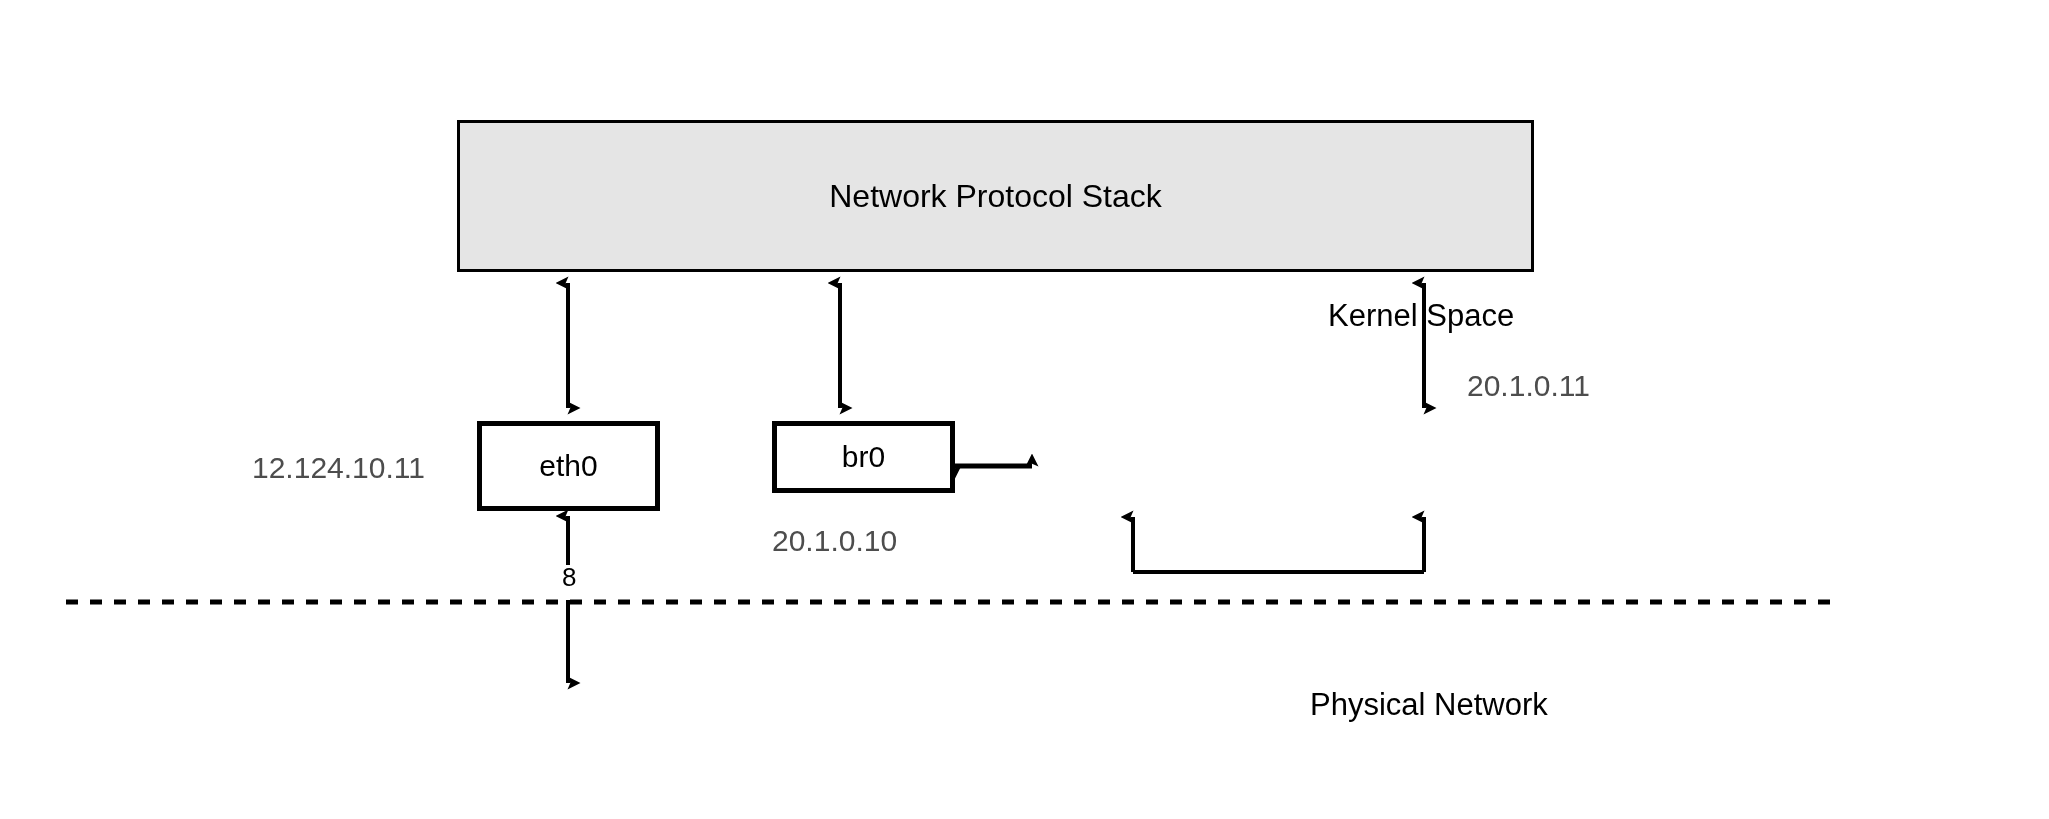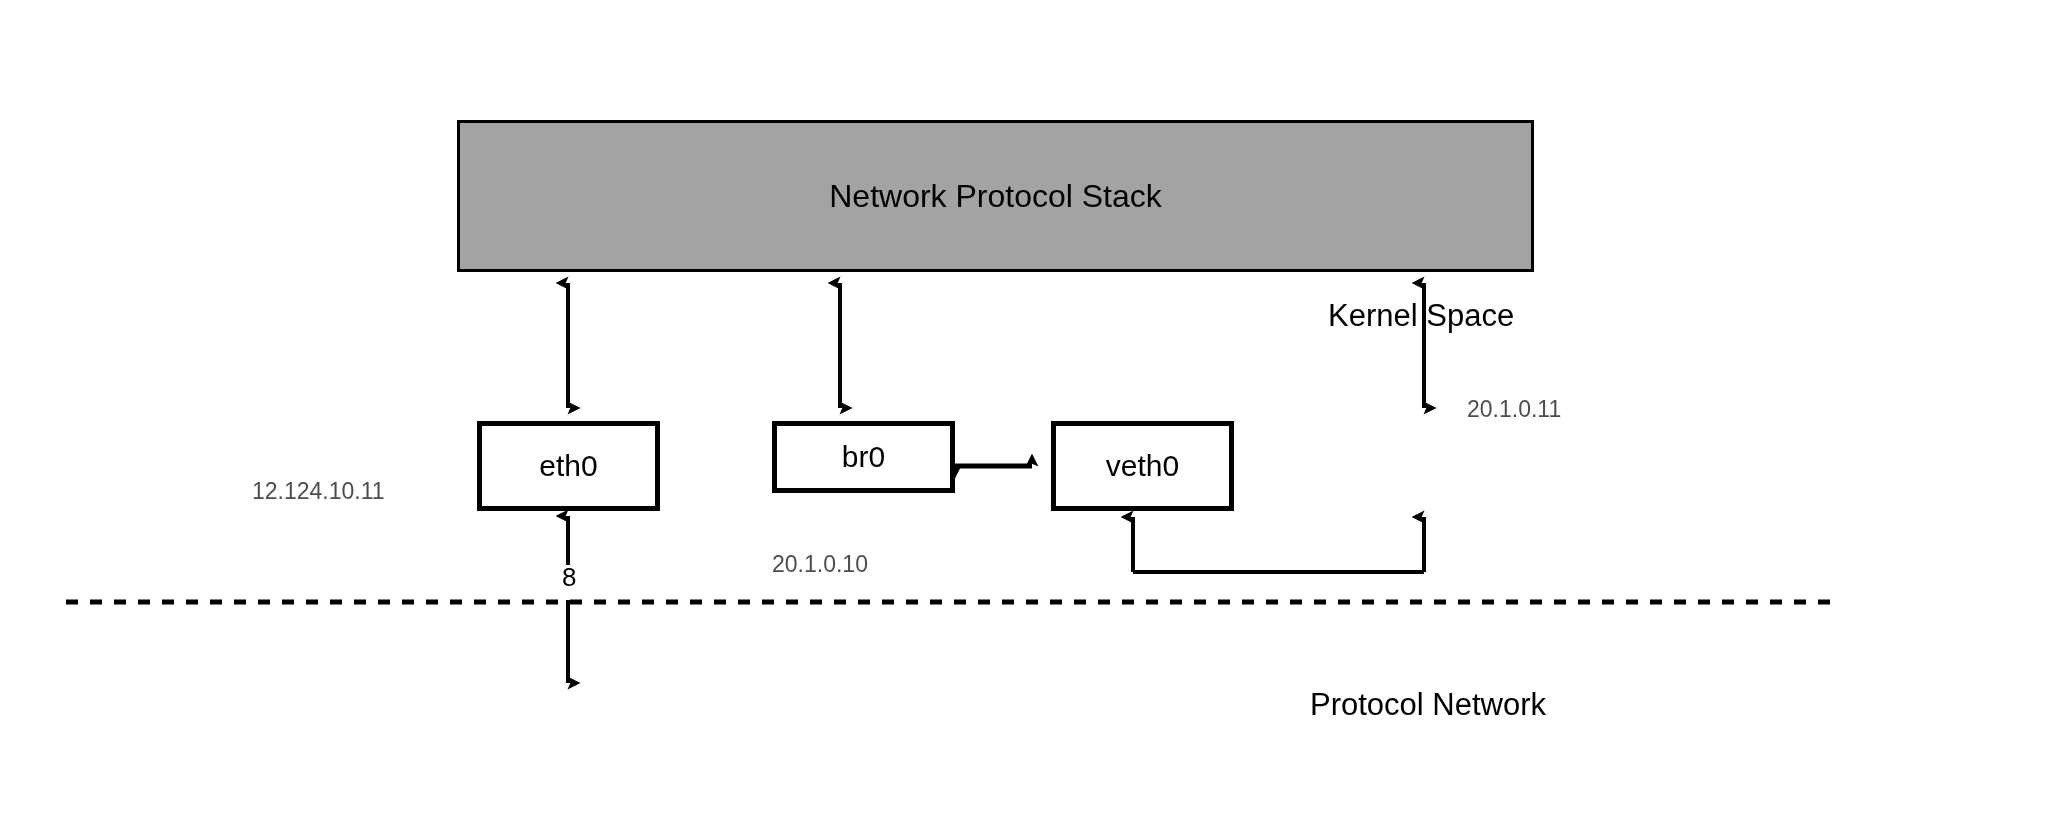--- a/index.html
+++ b/index.html
@@ -48,42 +48,41 @@
   .node-label {
     font-family: "Liberation Sans", sans-serif;
     font-size: 30px;
     color: #000000;
     line-height: 1;
     white-space: nowrap;
   }
   .stack-box {
     position: absolute;
     box-sizing: border-box;
-    background: #a3a3a3;
+    background: #e5e5e5;
     border: 3px solid #000000;
     display: flex;
     align-items: center;
     justify-content: center;
   }
   .stack-label {
     font-family: "Liberation Sans", sans-serif;
     font-size: 32px;
     color: #000000;
     white-space: nowrap;
   }
   .free-label {
     position: absolute;
     font-family: "Liberation Sans", sans-serif;
     white-space: nowrap;
     line-height: 1;
   }
   .label-gray {
     color: #4d4d4d;
-    font-size: 23px;
-    margin-top: 27px;
+    font-size: 30px;
   }
   .label-black {
     color: #000000;
     font-size: 31px;
   }
   .label-small-black {
     color: #000000;
     font-size: 26px;
   }
 </style>
@@ -129,32 +128,27 @@
       <span class="node-label">eth0</span>
     </div>
   </div>
 
   <div class="node-box" style="left:772px; top:421px; width:183px; height:72px;">
     <div class="inner">
       <span class="node-label">br0</span>
     </div>
   </div>
 
-  <div class="node-box" style="left:1051px; top:421px; width:183px; height:90px;">
-    <div class="inner">
-      <span class="node-label">veth0</span>
-    </div>
-  </div>
 
 
   <div class="free-label label-gray" style="left:252px; top:453px;">12.124.10.11</div>
 
   <div class="free-label label-gray" style="left:772px; top:526px;">20.1.0.10</div>
 
   <div class="free-label label-gray" style="left:1467px; top:371px;">20.1.0.11</div>
 
   <div class="free-label label-black" style="left:1328px; top:300px;">Kernel Space</div>
 
-  <div class="free-label label-black" style="left:1310px; top:689px;">Protocol Network</div>
+  <div class="free-label label-black" style="left:1310px; top:689px;">Physical Network</div>
 
   <div class="free-label label-small-black" style="left:562px; top:564px;">8</div>
 
 </div>
 
 </body></html>

